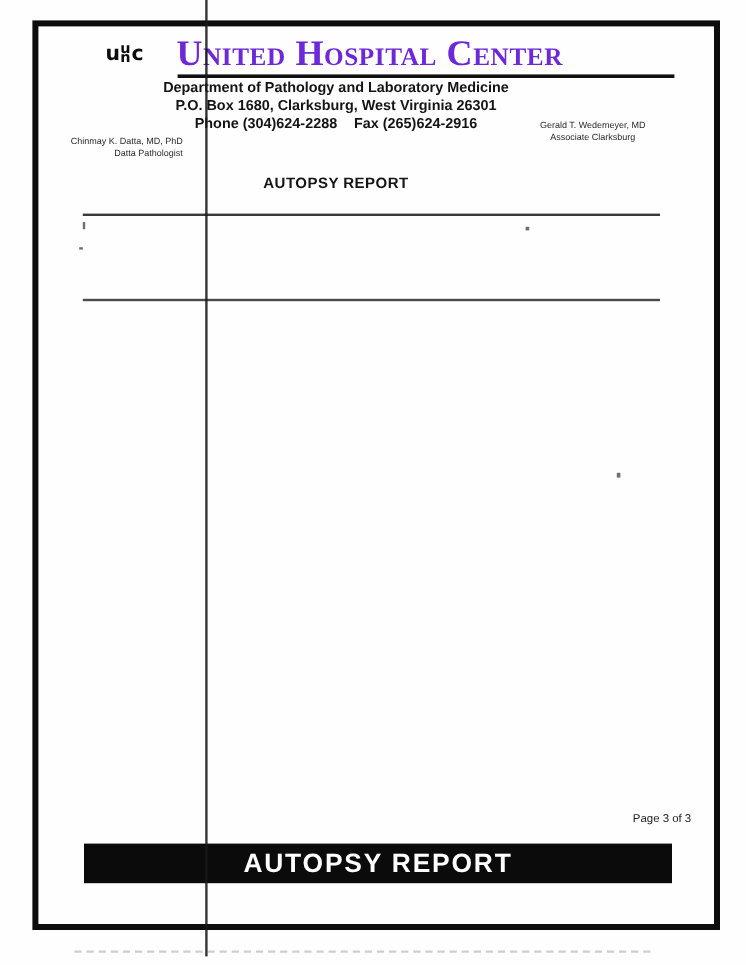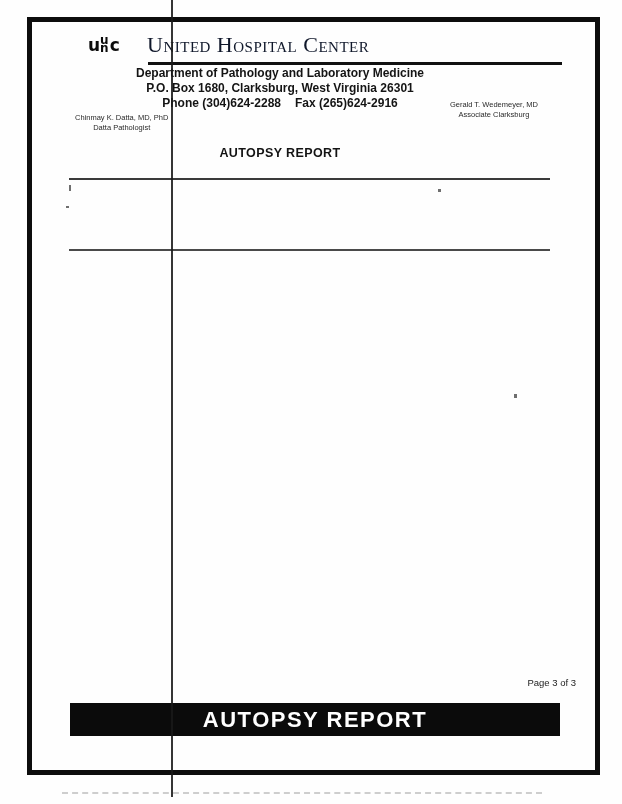--- a/index.html
+++ b/index.html
@@ -16,31 +16,31 @@
     background:rgba(25,25,25,0.88);z-index:6;
   }
   .logo{
     position:absolute;left:88px;top:37px;display:flex;align-items:center;
     font-family:"DejaVu Sans",sans-serif;font-weight:900;color:#0c0c0c;z-index:2;
   }
   .logo .side{font-size:17px;line-height:14px;letter-spacing:-1px;}
   .logo .mid{display:flex;flex-direction:column;align-items:center;font-size:12px;line-height:7.5px;margin:0 1px;}
   .masthead-title{
     position:absolute;left:147px;top:29px;z-index:2;
-    font-family:"Liberation Serif",serif;font-weight:normal;font-variant:small-caps;
-    font-size:22px;line-height:32px;letter-spacing:0.5px;color:#0f172a;white-space:nowrap;
+    font-family:"Liberation Serif",serif;font-weight:bold;font-variant:small-caps;
+    font-size:30px;line-height:32px;letter-spacing:0.5px;color:#6d28d9;white-space:nowrap;
   }
   .masthead-rule{position:absolute;left:148px;top:62px;width:414px;height:3px;background:#111;z-index:2;}
   .center-line{position:absolute;left:0;width:560px;text-align:center;font-weight:bold;z-index:2;}
   .dept{top:66px;font-size:12px;}
   .addr{top:81px;font-size:12px;}
   .phoneline{top:96px;font-size:12px;}
   .phoneline .gap{display:inline-block;width:14px;}
   .contact{position:absolute;font-size:7.5px;line-height:10px;color:#2a2a2a;z-index:2;}
-  .contact-left{left:75px;top:113px;text-align:center;}
+  .contact-left{left:59px;top:113px;text-align:right;}
   .contact-right{right:84px;top:100px;text-align:center;}
   .report-heading{top:146px;font-size:12.5px;letter-spacing:0.4px;}
   .hrule{position:absolute;left:69px;width:481px;height:2px;background:#3a3a3a;z-index:2;}
   .hrule.r1{top:178px;}
   .hrule.r2{top:249px;background:#4a4a4a;}
   .page-num{
     position:absolute;top:677px;left:16px;width:560px;text-align:right;
     font-size:9.5px;color:#222;z-index:2;
   }
   .banner{

